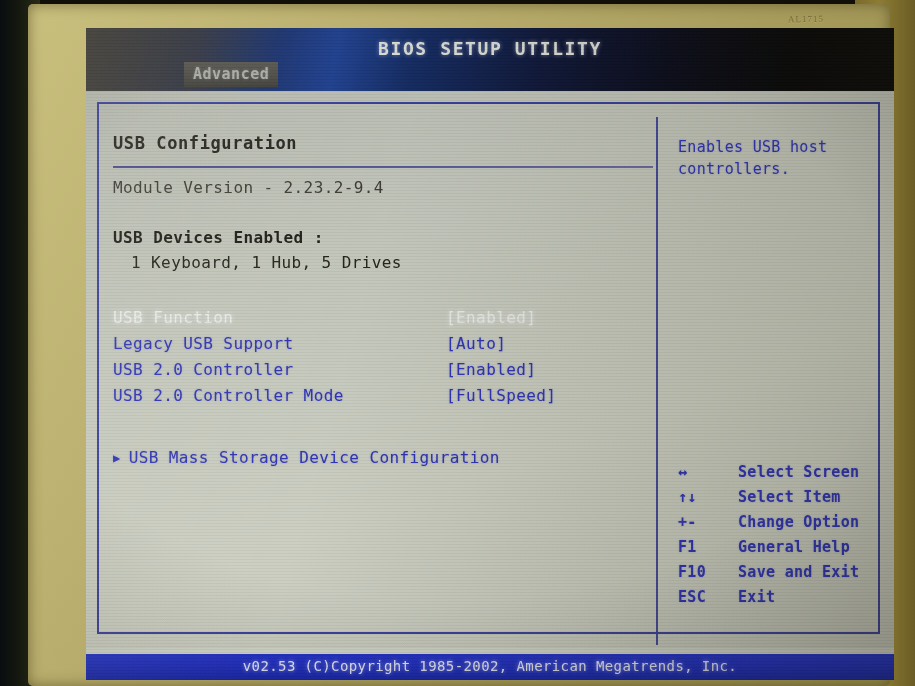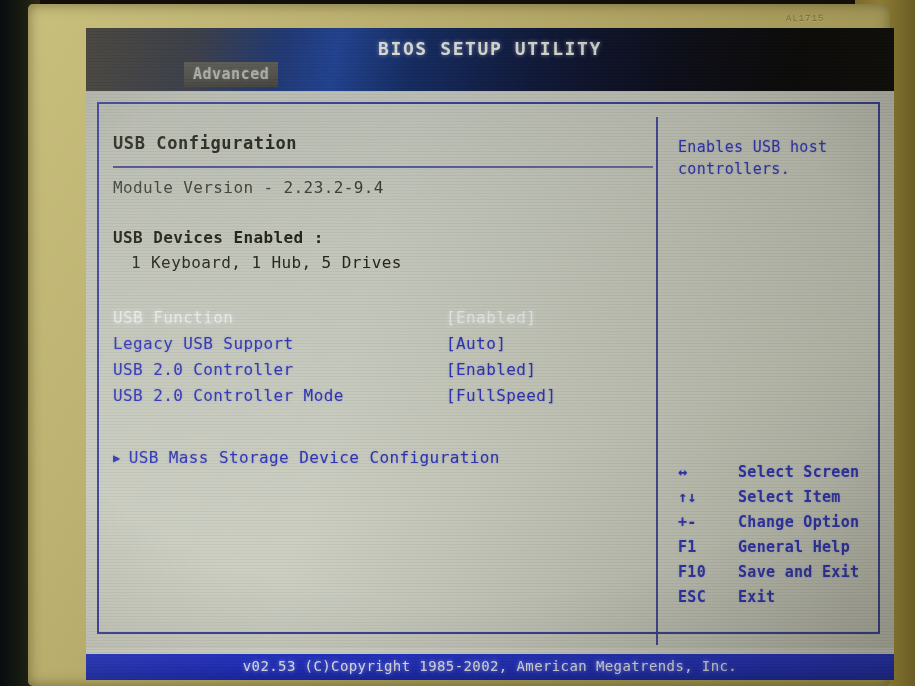--- a/index.html
+++ b/index.html
@@ -40,21 +40,21 @@
     position: absolute;
     left: 28px; top: 4px;
     width: 862px; height: 682px;
     background: linear-gradient(120deg, #c9bf7d 0%, #bdb271 25%, #a89c5c 60%, #8e8445 100%);
     border-radius: 5px;
     box-shadow: inset 0 0 14px rgba(60,50,15,0.55);
   }
   #bezel-marking {
     position: absolute;
     right: 66px; top: 10px;
-    font-family: Liberation Mono, monospace;
+    font-family: Liberation Serif, serif;
     font-size: 9px;
     letter-spacing: 1px;
     color: rgba(70,60,25,0.55);
     text-shadow: 0 1px 0 rgba(220,210,150,0.3);
     transform: rotate(-1deg);
   }
 
   
   #screen {
     position: absolute;

